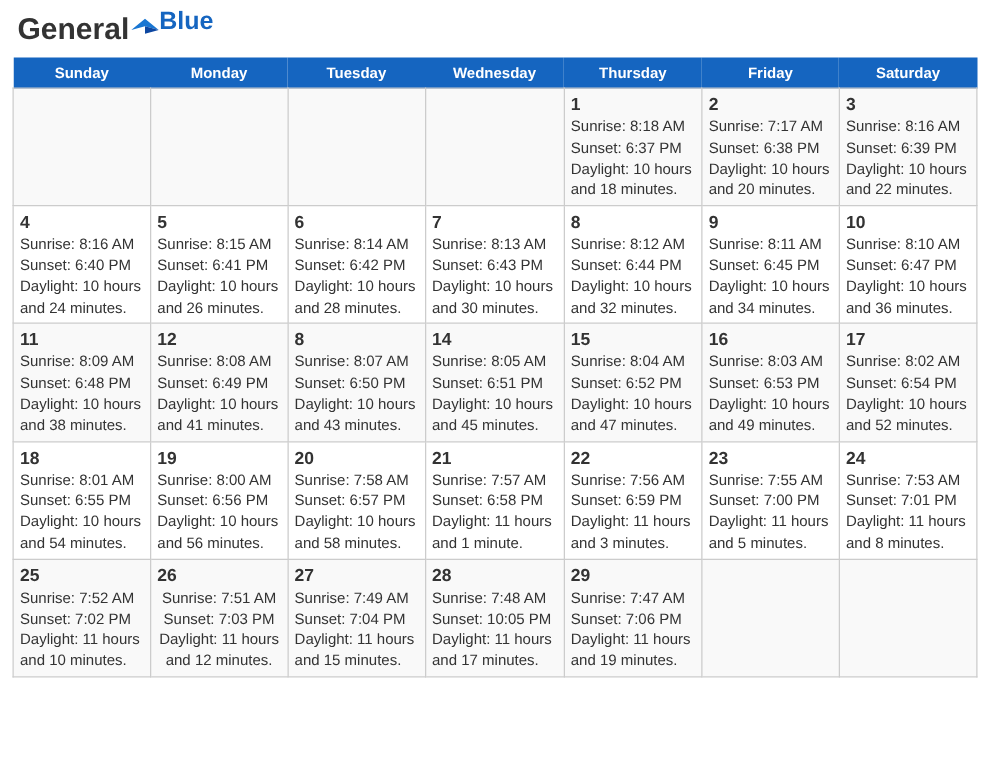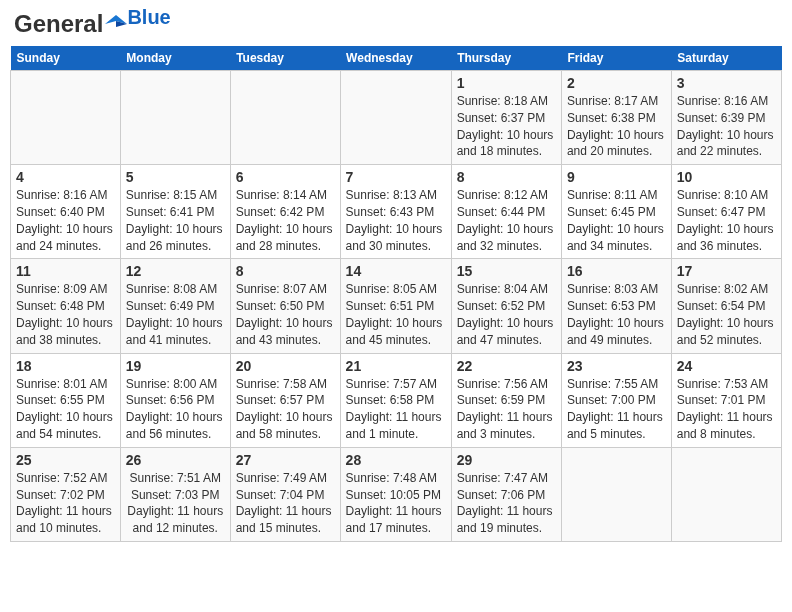--- a/index.html
+++ b/index.html
@@ -40,21 +40,21 @@
       color: #555;
     }
     table {
       width: 100%;
       border-collapse: collapse;
       font-size: 11px;
     }
     thead tr th {
       background-color: #1565c0;
       color: #fff;
-      text-align: left;
+      text-align: center;
       padding: 5px 6px;
       font-size: 12px;
       font-weight: bold;
     }
     tbody tr td {
       border: 1px solid #ccc;
       vertical-align: top;
       padding: 4px 5px;
       height: 90px;
       width: 113px;
@@ -118,21 +118,21 @@
         <td class="empty"></td>
         <td>
           <span class="day-number">1</span>
           <div class="day-info" style="white-space: pre-line;">Sunrise: 8:18 AM
 Sunset: 6:37 PM
 Daylight: 10 hours
 and 18 minutes.</div>
         </td>
         <td>
           <span class="day-number">2</span>
-          <div class="day-info" style="white-space: pre-line;">Sunrise: 8:17 AM
+          <div class="day-info" style="white-space: pre-line;">Sunrise: 7:17 AM
 Sunset: 6:38 PM
 Daylight: 10 hours
 and 20 minutes.</div>
         </td>
         <td>
           <span class="day-number">3</span>
           <div class="day-info" style="white-space: pre-line;">Sunrise: 8:16 AM
 Sunset: 6:39 PM
 Daylight: 10 hours
 and 22 minutes.</div>

